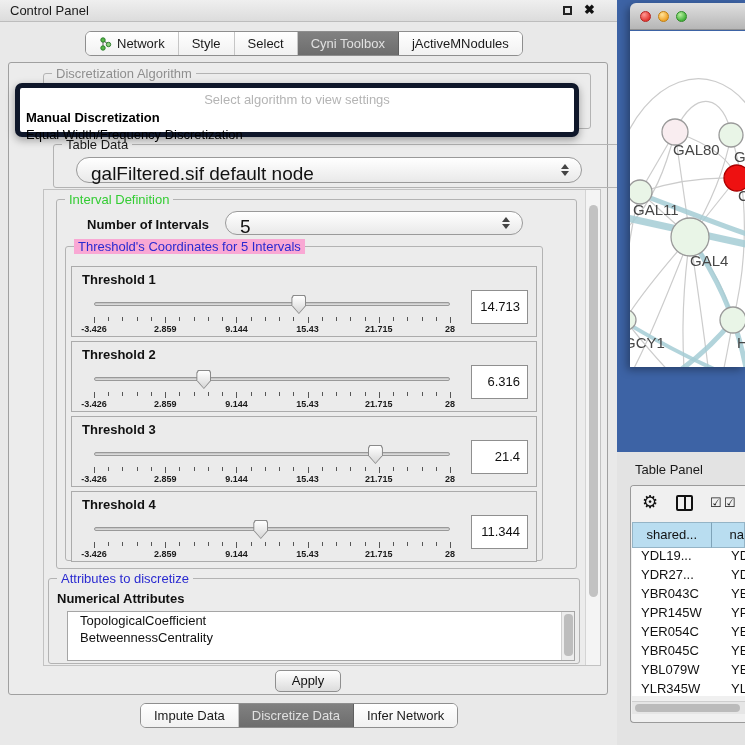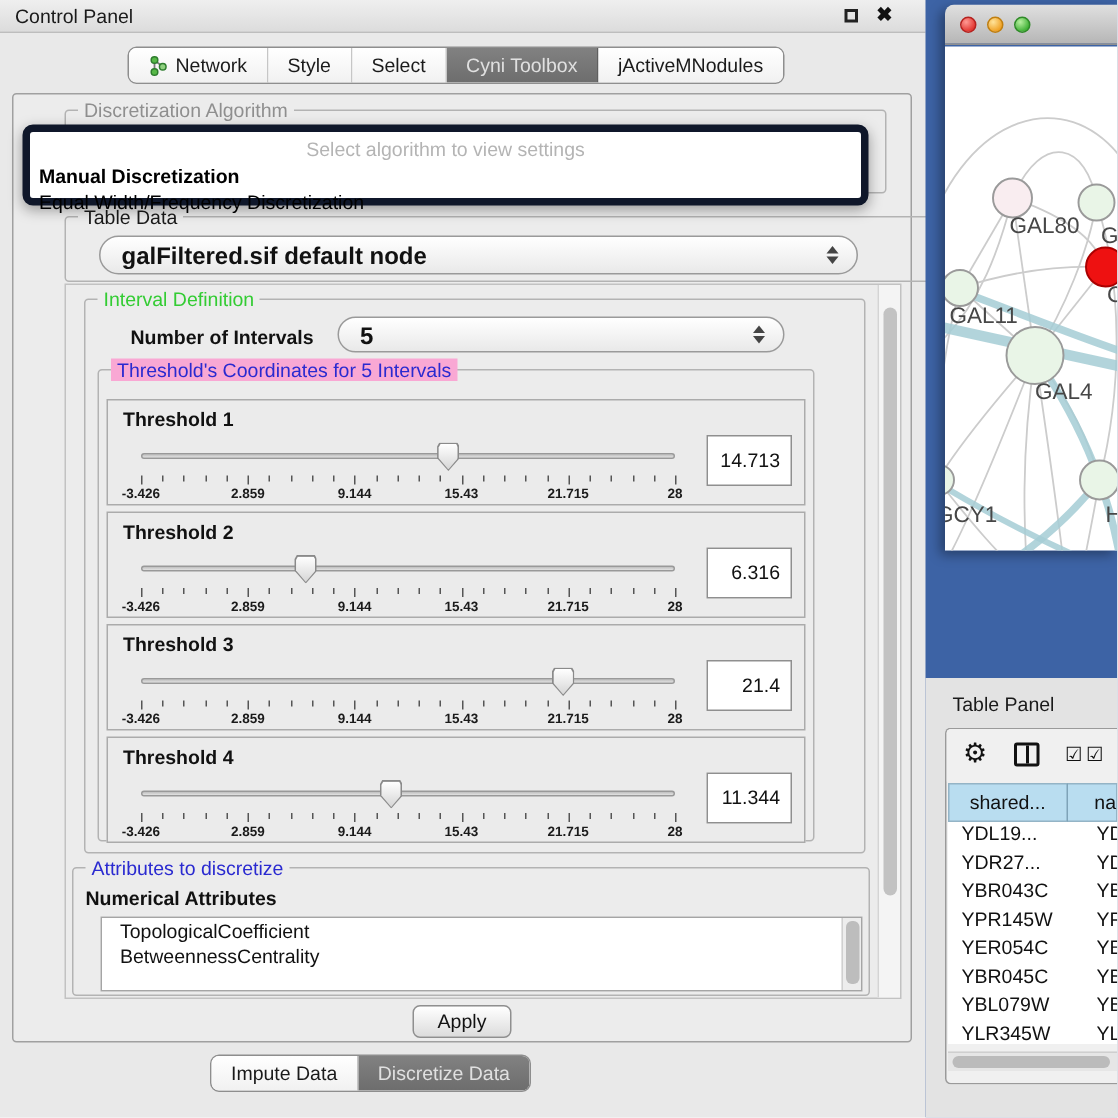--- a/index.html
+++ b/index.html
@@ -24,32 +24,32 @@
 
   .groupbox { position:absolute; border:1px solid #b3b3b3; border-radius:3px; }
   .gb-title { position:absolute; top:-8px; left:8px; font-size:13px; background:#ececec; padding:0 4px; color:#1a1a1a; white-space:nowrap; }
   .gb-title.gray { color:#8f8f8f; }
   .gb-title.green { color:#33cc33; }
   .gb-title.blue { color:#2a2ad0; }
 
   .gb-algo { left:34px; top:10px; width:548px; height:56px; }
   .combo { position:absolute; border:1px solid #9a9a9a; border-radius:13px; background:linear-gradient(#ffffff,#e9e9e9); }
   .combo-focus { left:20px; top:16px; width:506px; height:26px; border:2px solid #79abe2; box-shadow:0 0 5px rgba(100,150,220,.85); }
-  .combo-text { font-size:16px; color:#111; margin:5px 0 0 14px; white-space:nowrap; overflow:hidden;font-weight:bold; }
+  .combo-text { font-size:19px; color:#111; margin:5px 0 0 14px; white-space:nowrap; overflow:hidden; }
   .spinner { position:absolute; right:12px; top:50%; transform:translateY(-50%); width:8px; height:12px; }
   .spinner i { position:absolute; left:0; width:0; height:0; border-left:4px solid transparent; border-right:4px solid transparent; }
   .spinner .up { top:0; border-bottom:5px solid #444; }
   .spinner .dn { bottom:0; border-top:5px solid #444; }
 
   .popup { position:absolute; left:6px; top:20px; width:564px; height:54px; background:#fff; border:5px solid #0f172a; border-radius:7px; box-shadow:0 3px 9px rgba(0,0,0,.35); z-index:6; }
   .popup-placeholder { text-align:center; color:#b4b4b4; font-size:13px; margin-top:4px; }
   .popup-opt { font-size:13px; color:#000; margin:2px 0 0 6px; white-space:nowrap; }
   .popup-opt.hl { font-weight:bold; margin-top:3px; }
 
-  .gb-tabledata { left:34px; top:81px; width:612px; height:44px; }
+  .gb-tabledata { left:44px; top:81px; width:612px; height:44px; }
   .combo-table { left:22px; top:12px; width:506px; height:26px; }
 
   .scroll-area { position:absolute; left:34px; top:126px; width:558px; height:477px; background:#ececec; border:1px solid #c2c2c2; }
   .vscrollbar { position:absolute; right:0; top:0; width:15px; height:100%; background:#f4f4f4; border-left:1px solid #d4d4d4; }
   .vthumb { position:absolute; left:3px; top:15px; width:9px; height:392px; background:#c2c2c2; border-radius:5px; }
 
   .gb-interval { left:12px; top:9px; width:521px; height:370px;padding-left:28px; }
   .num-int-label { position:absolute; left:30px; top:17px; font-size:13px; font-weight:bold; color:#111; }
   .combo-int { left:168px; top:11px; width:298px; height:24px; border-radius:12px; }
   .combo-int .combo-text { margin:4px 0 0 14px; }
@@ -378,20 +378,23 @@
       <div class="apply-btn">Apply</div>
     </div>
 
     <div class="tabgroup tabgroup-bottom" id="bottom-tabs">
         <div class="tab">
           <span>Impute Data</span>
         </div>
         <div class="tab selected">
           <span>Discretize Data</span>
         </div>
+        <div class="tab">
+          <span>Infer Network</span>
+        </div>
       </div>
   </div>
 
   <div class="right-side">
 
     <div class="mac-window">
       <div class="mac-titlebar">
         <span class="light light-red"></span>
         <span class="light light-yellow"></span>
         <span class="light light-green"></span>

